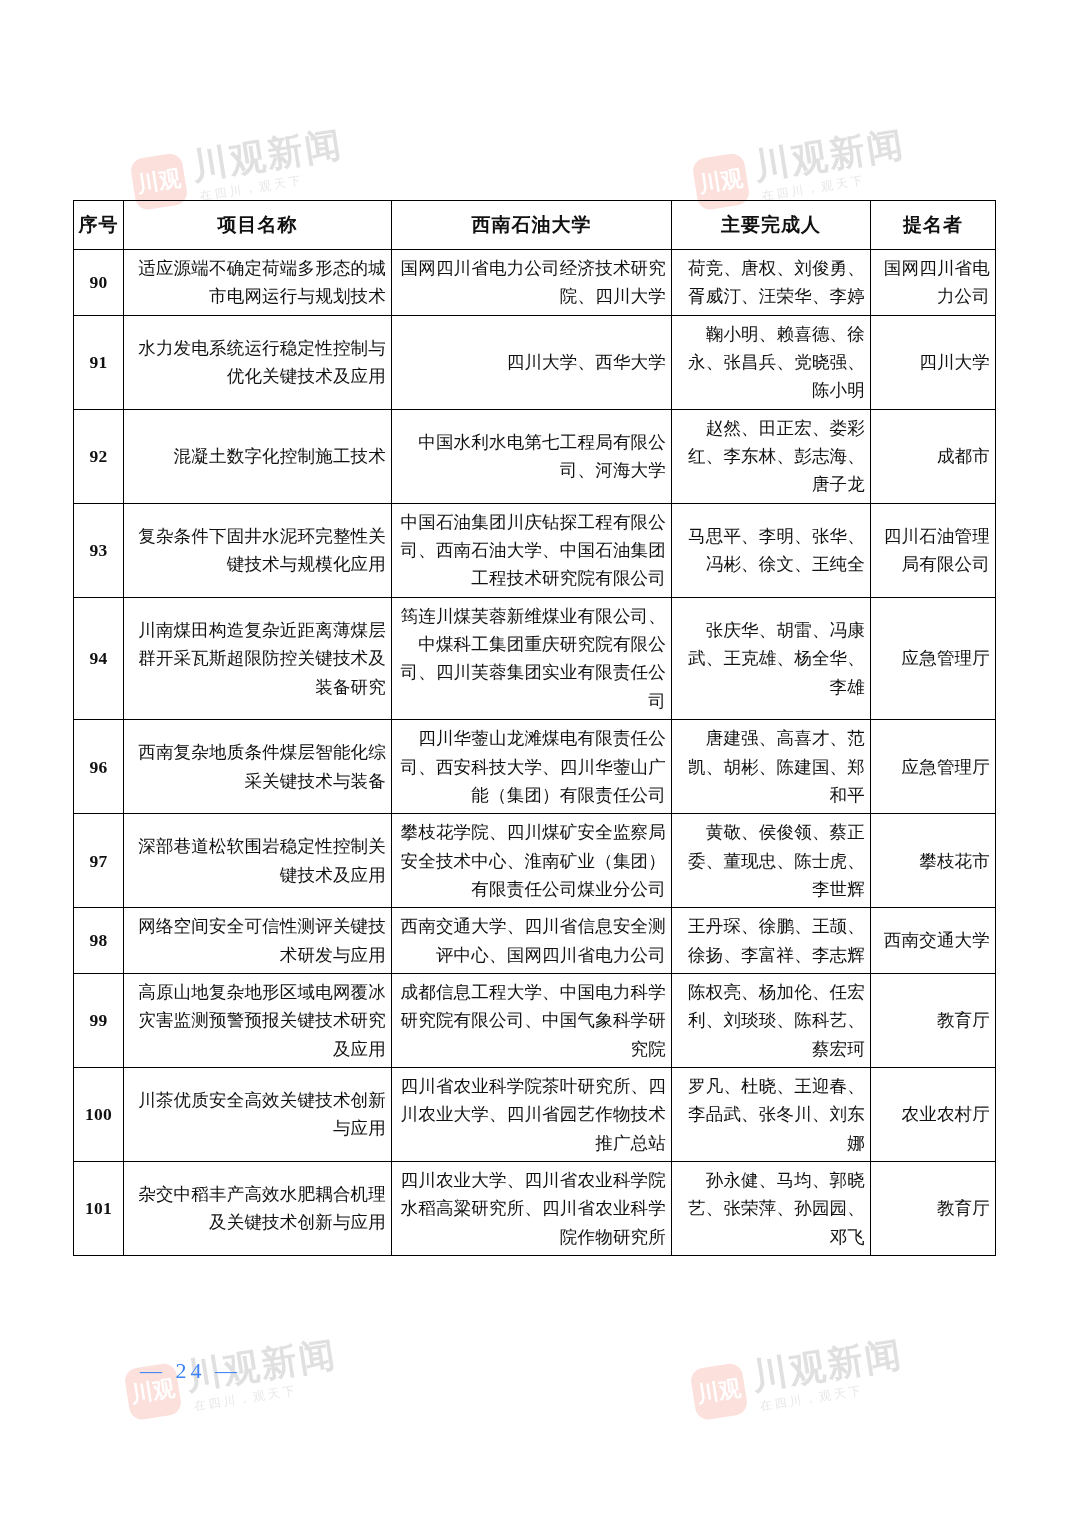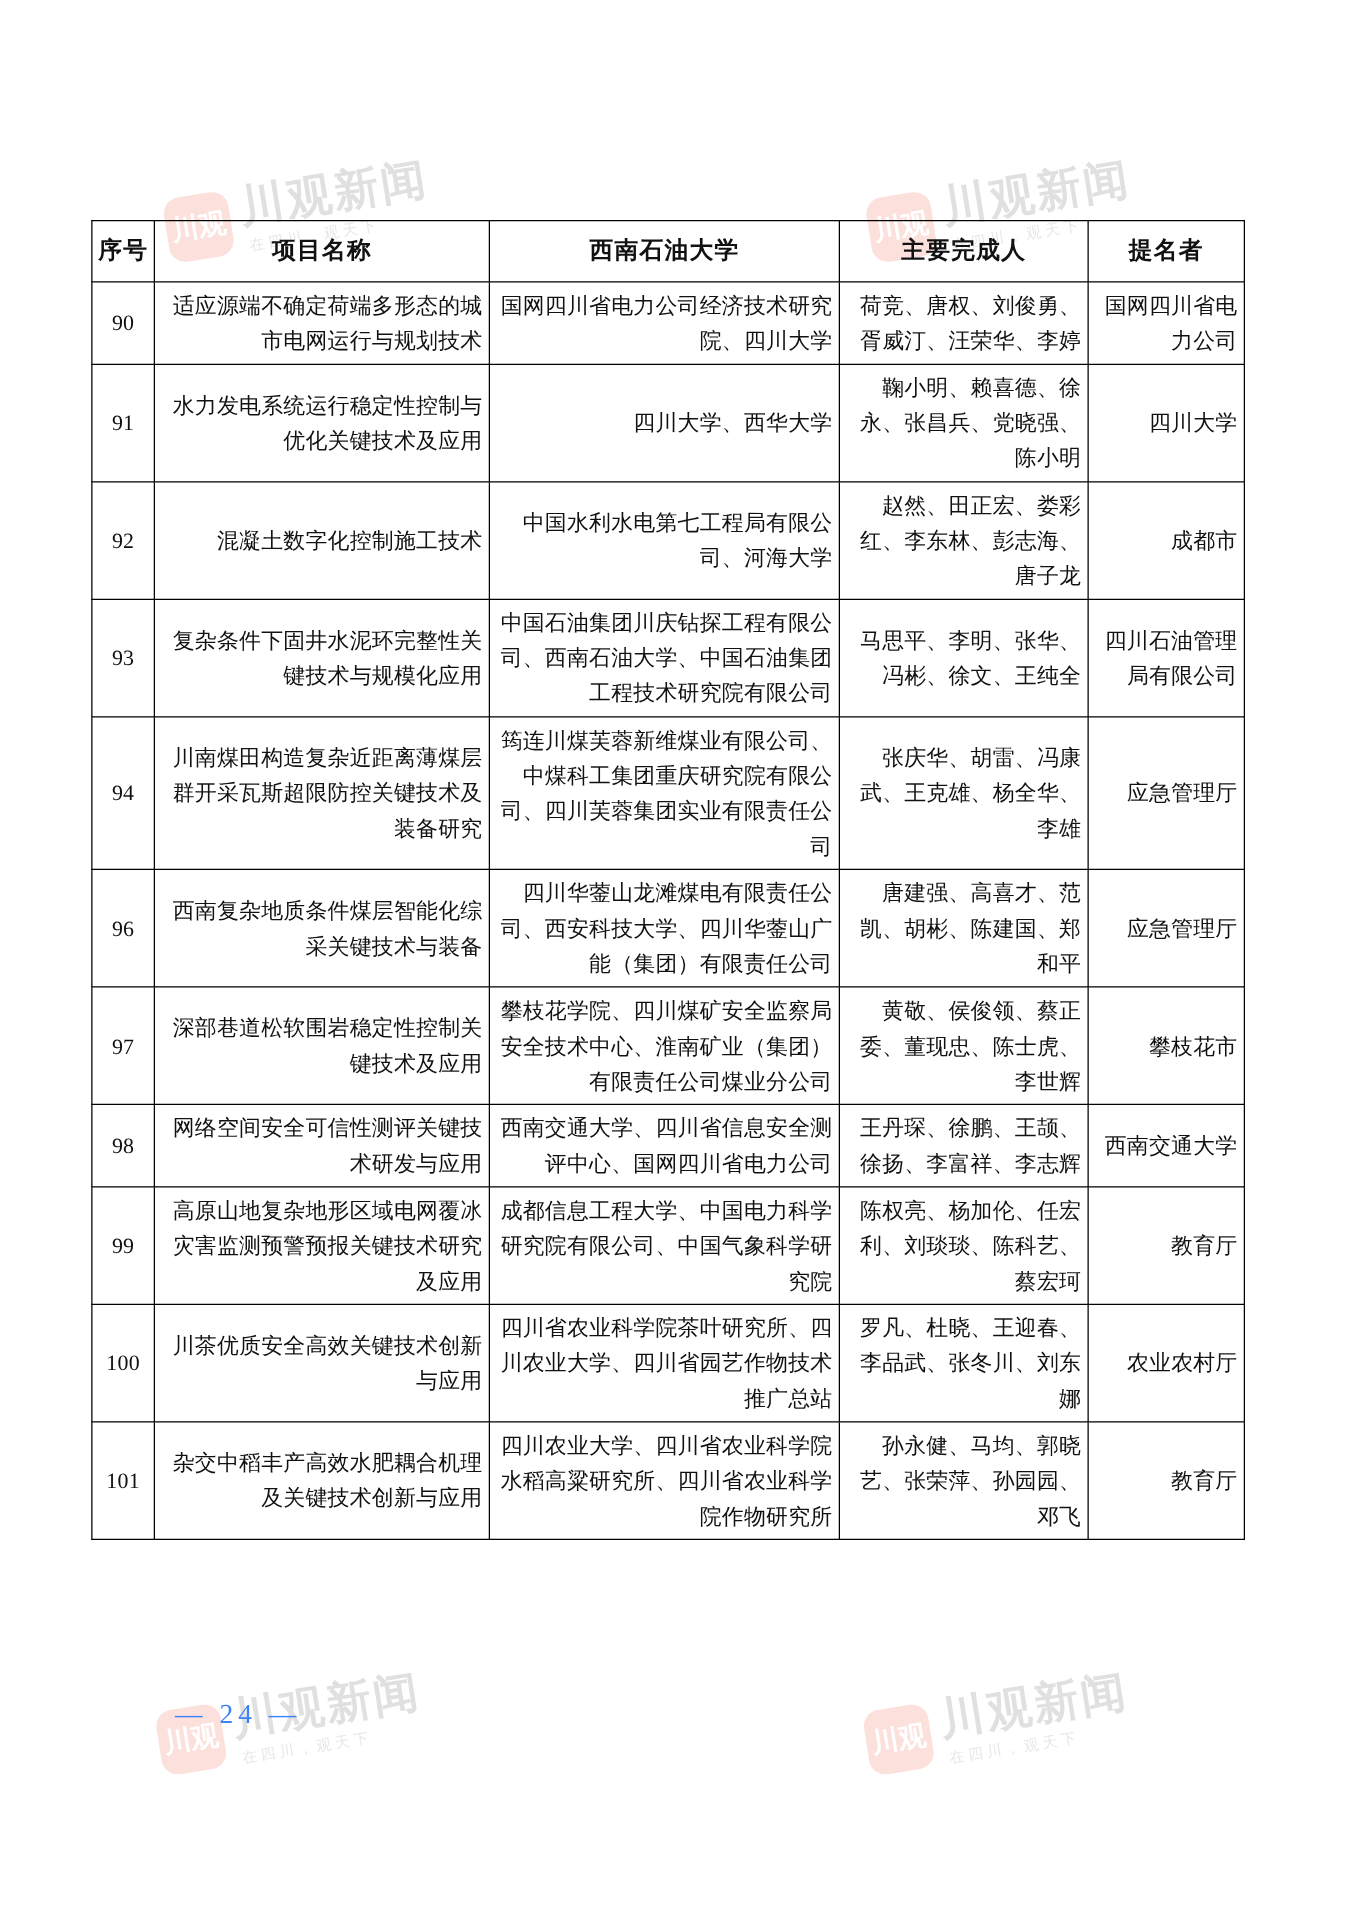--- a/index.html
+++ b/index.html
@@ -68,21 +68,21 @@
   }
   .wm-tl { left: 132px; top: 142px; }
   .wm-tr { left: 694px; top: 142px; }
   .wm-bl { left: 126px; top: 1352px; }
   .wm-br { left: 692px; top: 1352px; }
 
   
   #award-table {
     position: absolute;
     left: 73px;
-    top: 176px;
+    top: 200px;
     width: 922px;
     border-collapse: collapse;
     table-layout: fixed;
     background: transparent;
   }
   #award-table th,
   #award-table td {
     border: 1.6px solid #000000;
     vertical-align: middle;
     padding: 4px 5px;
@@ -103,20 +103,21 @@
   col.c-name  { width: 268px; }
   col.c-org   { width: 280px; }
   col.c-ppl   { width: 199px; }
   col.c-nom   { width: 125px; }
 
   td.cell-no {
     text-align: center;
     font-size: 19px;
     font-family: "Liberation Serif", "DejaVu Serif", serif;
     letter-spacing: 0.5px;
+    font-weight: bold;
   }
   td.cell-name,
   td.cell-org,
   td.cell-ppl,
   td.cell-nom {
     text-align: right;
   }
 
   
   #page-number {

